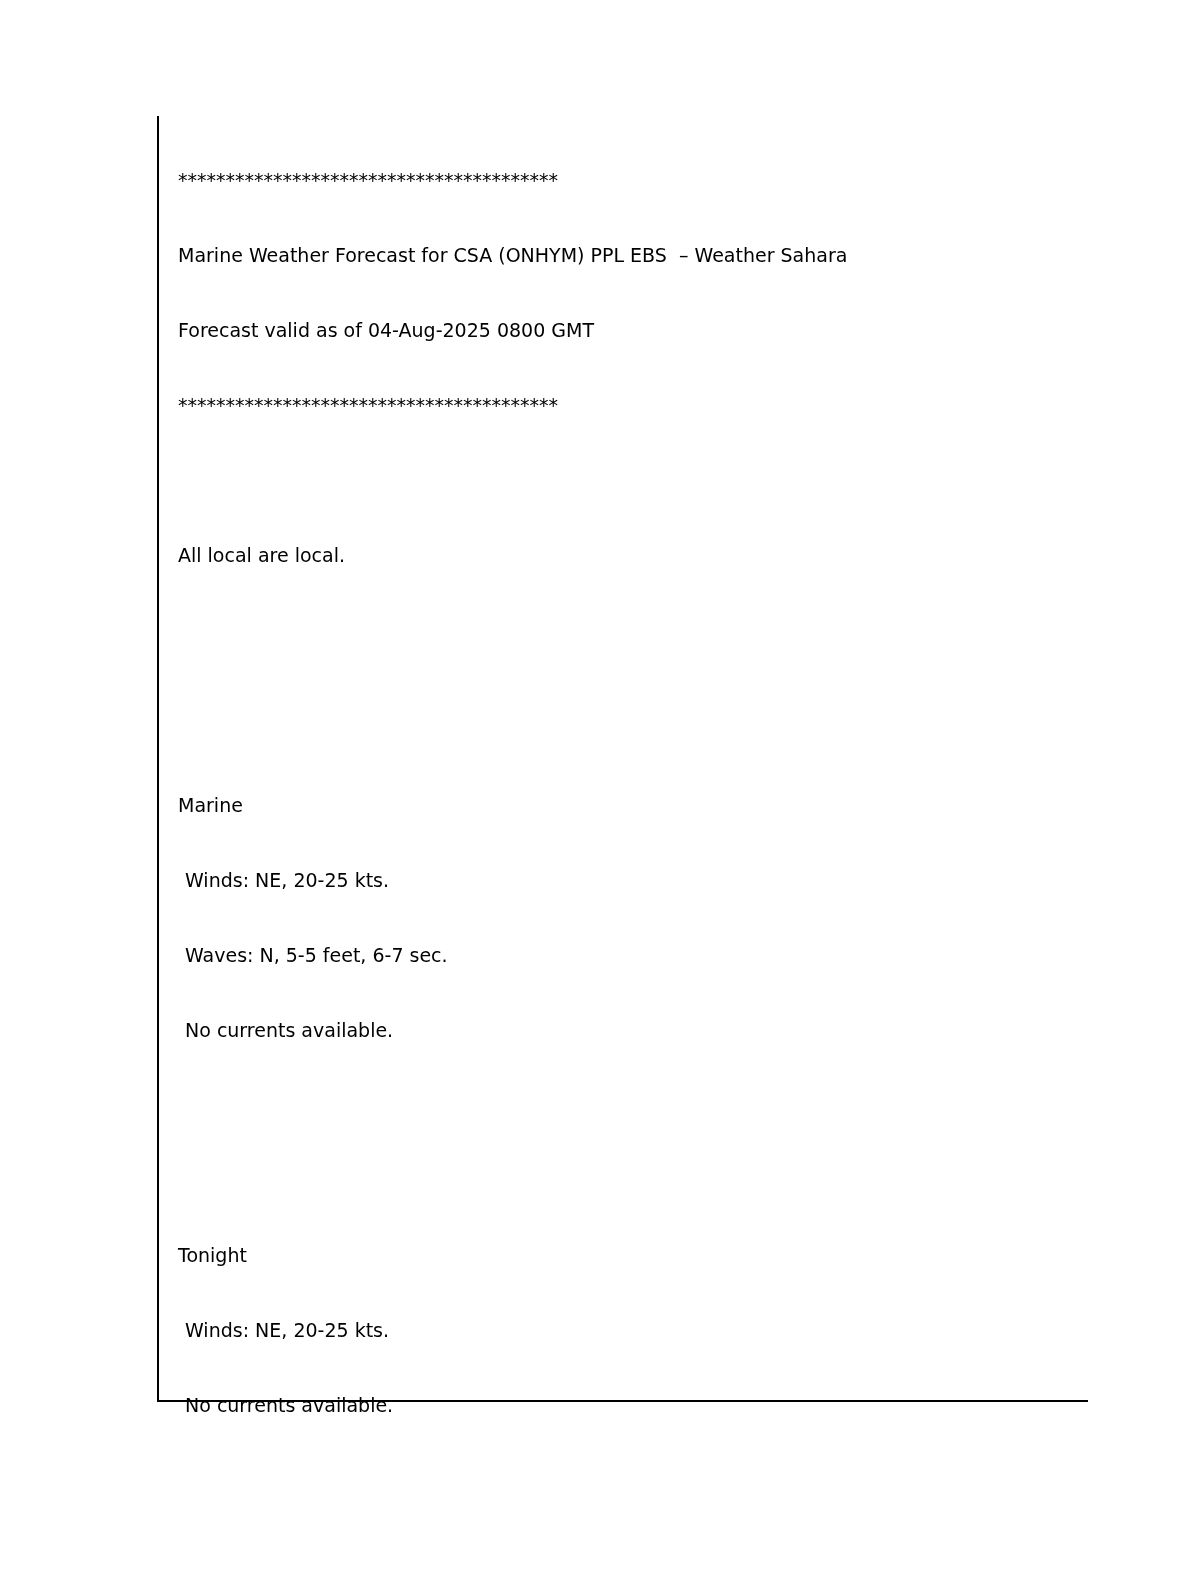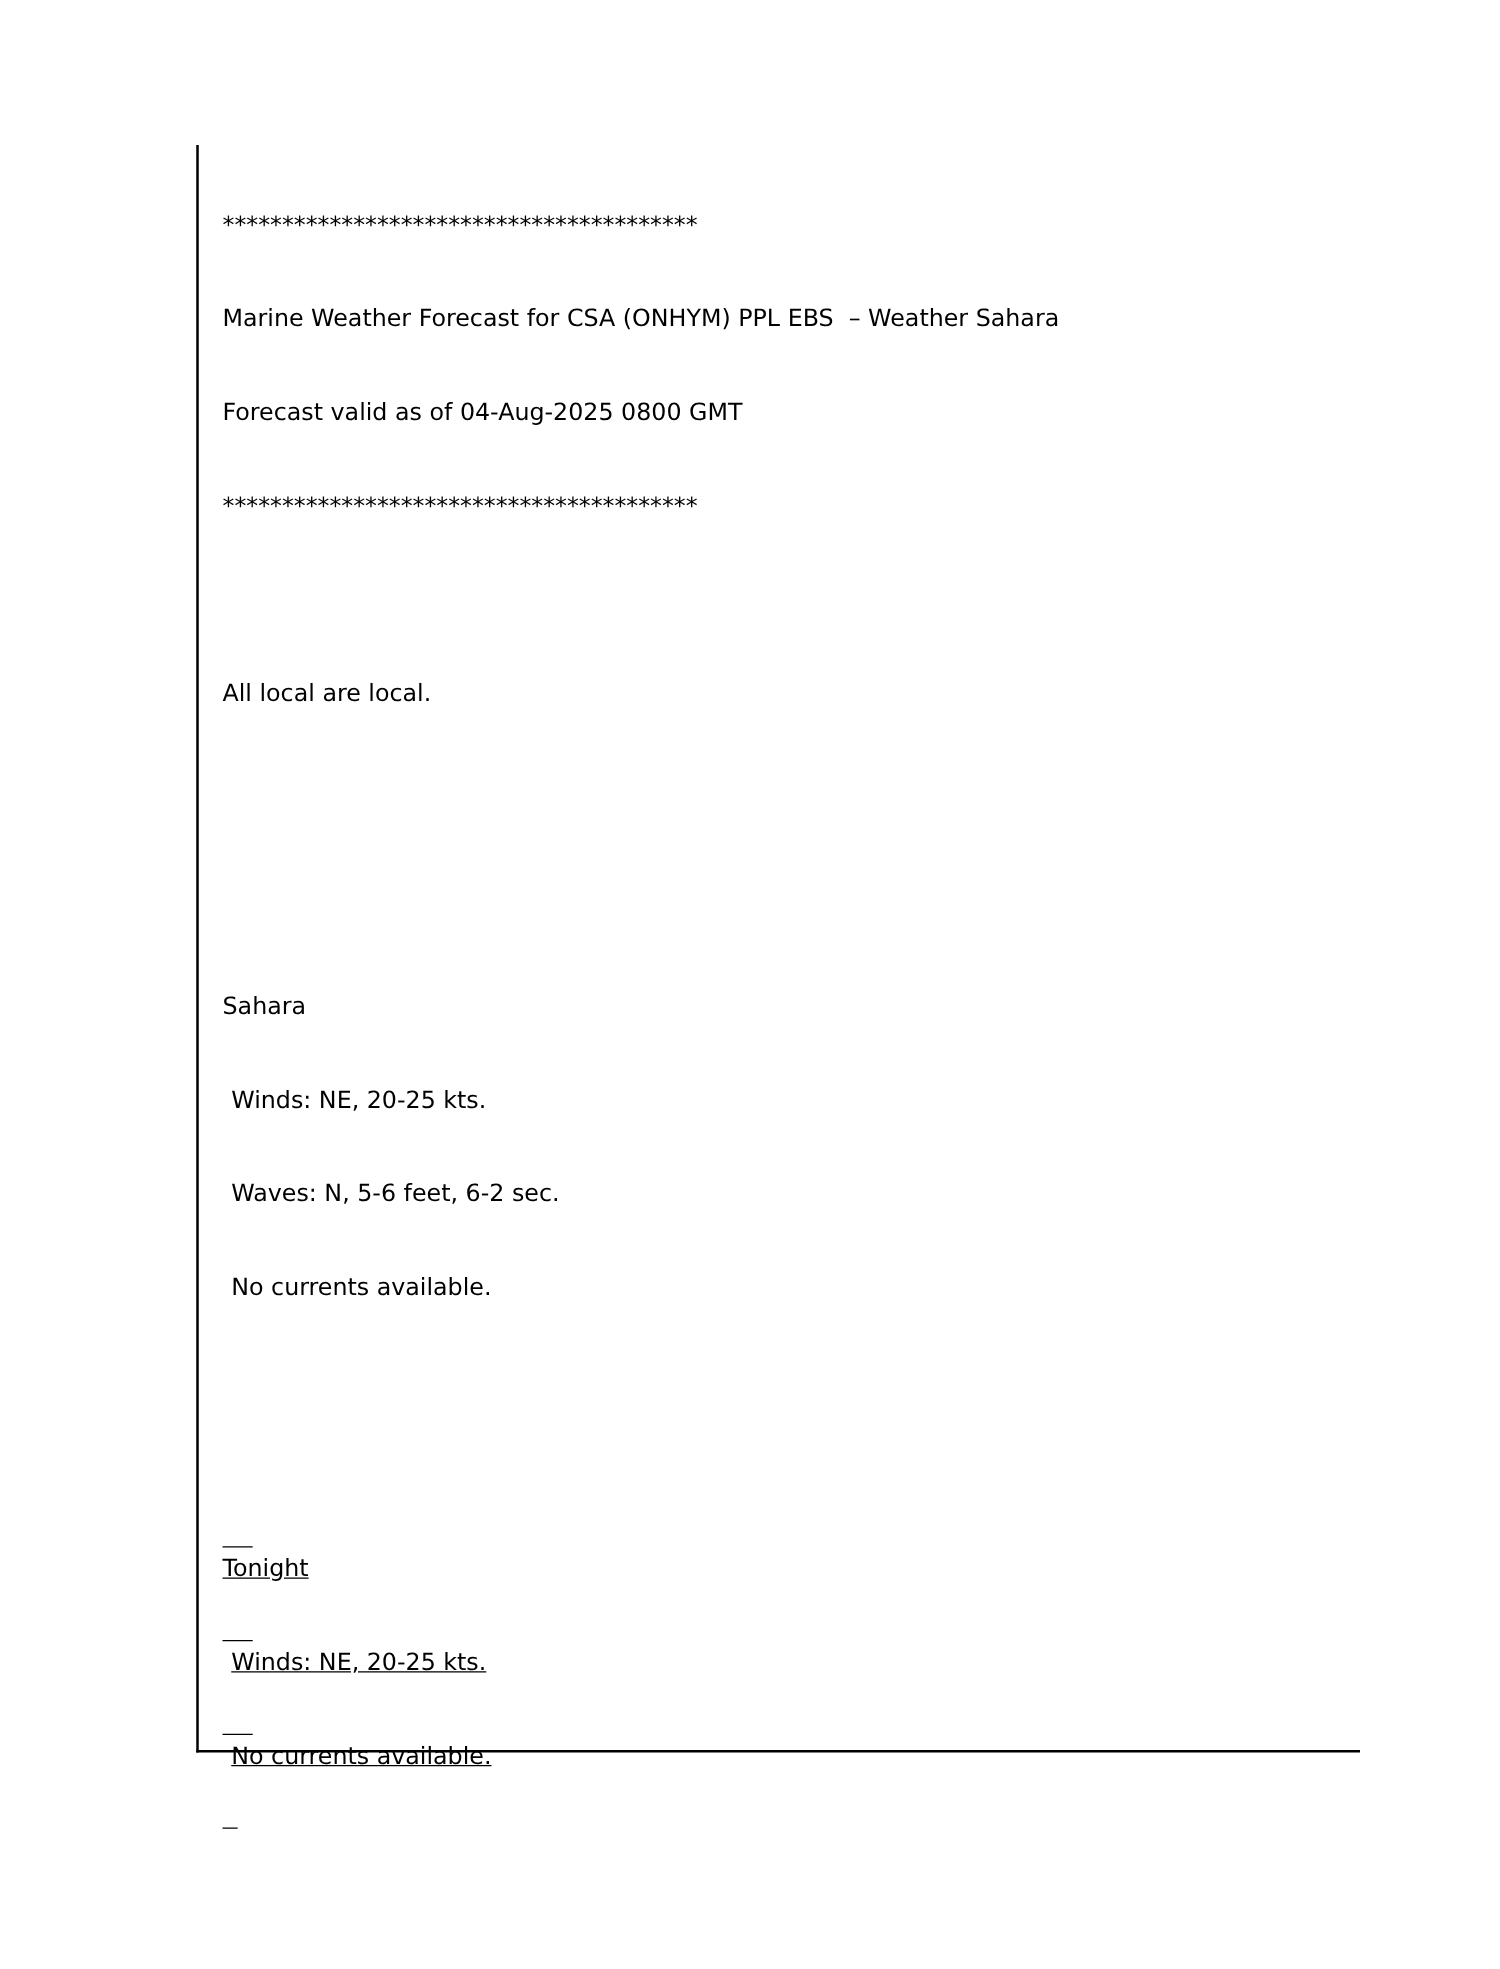--- a/index.html
+++ b/index.html
@@ -44,43 +44,42 @@
     height: 25px;
   }
   .line.blank {
     height: 25px;
   }
   .detail {
     padding-left: 7px;
   }
   .section:not(:first-child) {
     margin-top: 25px;
-    text-decoration: underline;
   }
 </style>
 </head>
 <body style="background: rgb(255, 255, 255);">
 
 <div class="page">
   <div class="box-left-border" style="background: rgb(0, 0, 0);"></div>
   <div class="box-bottom-border" style="background: rgb(0, 0, 0);"></div>
 
   <div class="content" style="color: rgb(0, 0, 0);">
     <div class="line sep">****************************************</div>
     <div class="line">Marine Weather Forecast for CSA (ONHYM) PPL EBS  – Weather Sahara</div>
     <div class="line">Forecast valid as of 04-Aug-2025 0800 GMT</div>
     <div class="line sep">****************************************</div>
     <div class="line blank"></div>
     <div class="line">All local are local.</div>
     <div class="line blank"></div>
     <div id="sections">
   <div class="section">
-    <div class="line">Sahara</div>
+    <div class="line">Marine</div>
     <div class="line detail">Winds: NE, 20-25 kts.</div>
-    <div class="line detail">Waves: N, 5-6 feet, 6-2 sec.</div>
+    <div class="line detail">Waves: N, 5-5 feet, 6-7 sec.</div>
     <div class="line detail">No currents available.</div>
   </div>
 
   <div class="section">
     <div class="line">Tonight</div>
     <div class="line detail">Winds: NE, 20-25 kts.</div>
     <div class="line detail">No currents available.</div>
   </div>
 
   

